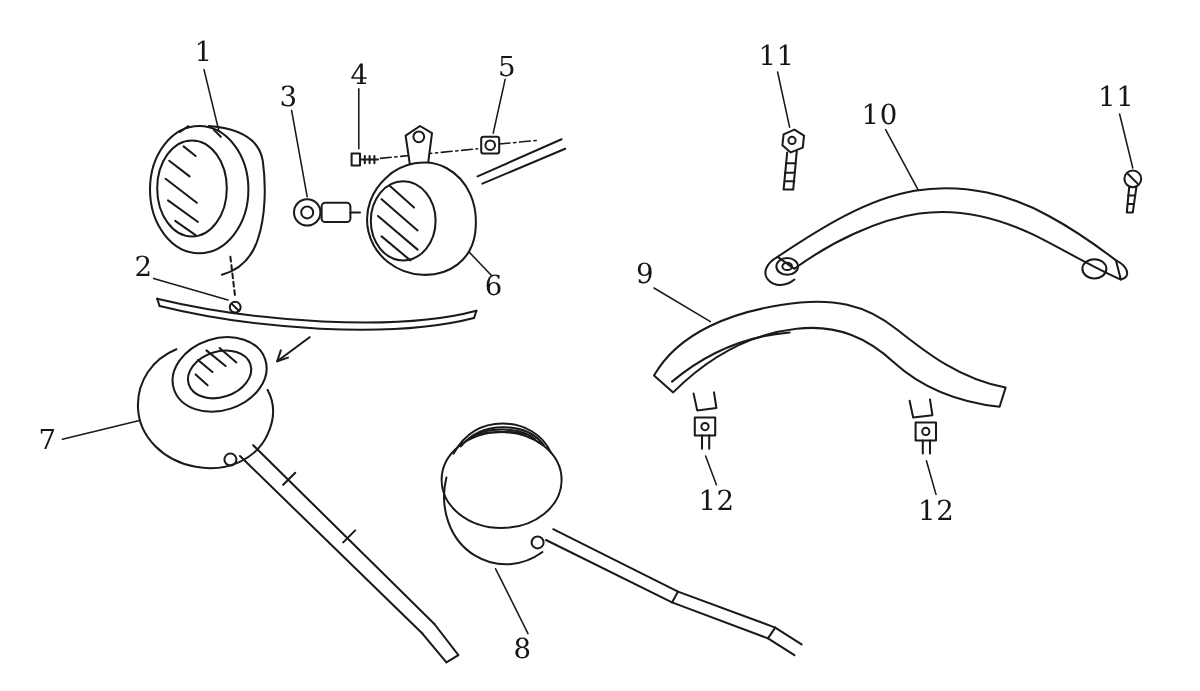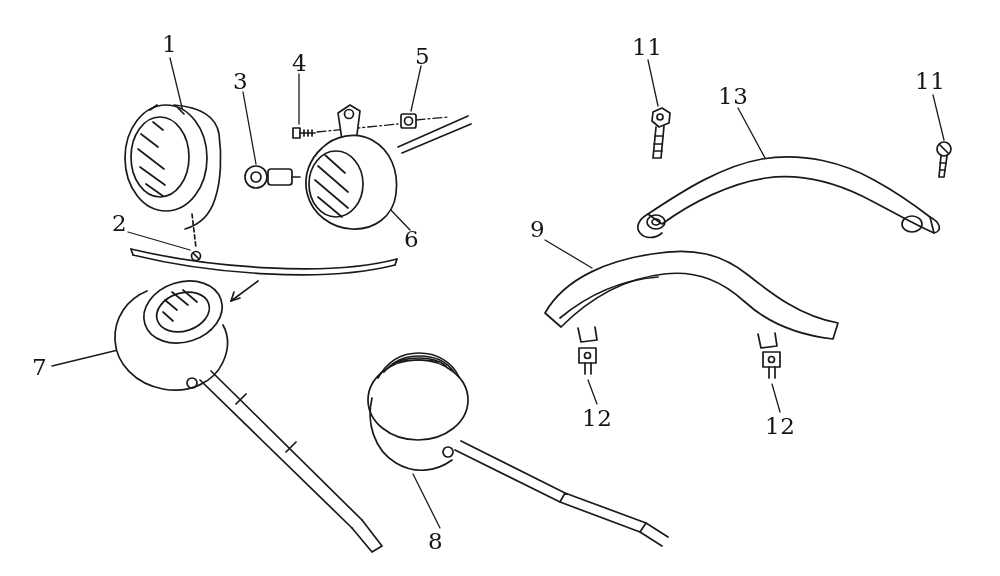--- a/index.html
+++ b/index.html
@@ -161,19 +161,19 @@
 
   <span class="plabel" style="left:162px;top:33px">1</span>
   <span class="plabel" style="left:112px;top:212px">2</span>
   <span class="plabel" style="left:233px;top:70px">3</span>
   <span class="plabel" style="left:292px;top:52px">4</span>
   <span class="plabel" style="left:415px;top:45px">5</span>
   <span class="plabel" style="left:404px;top:228px">6</span>
   <span class="plabel" style="left:32px;top:356px">7</span>
   <span class="plabel" style="left:428px;top:530px">8</span>
   <span class="plabel" style="left:530px;top:218px">9</span>
-  <span class="plabel" style="left:718px;top:85px">13</span>
+  <span class="plabel" style="left:718px;top:85px">10</span>
   <span class="plabel" style="left:632px;top:36px">11</span>
   <span class="plabel" style="left:915px;top:70px">11</span>
   <span class="plabel" style="left:582px;top:407px">12</span>
   <span class="plabel" style="left:765px;top:415px">12</span>
 
 </div>
 
 </body></html>

